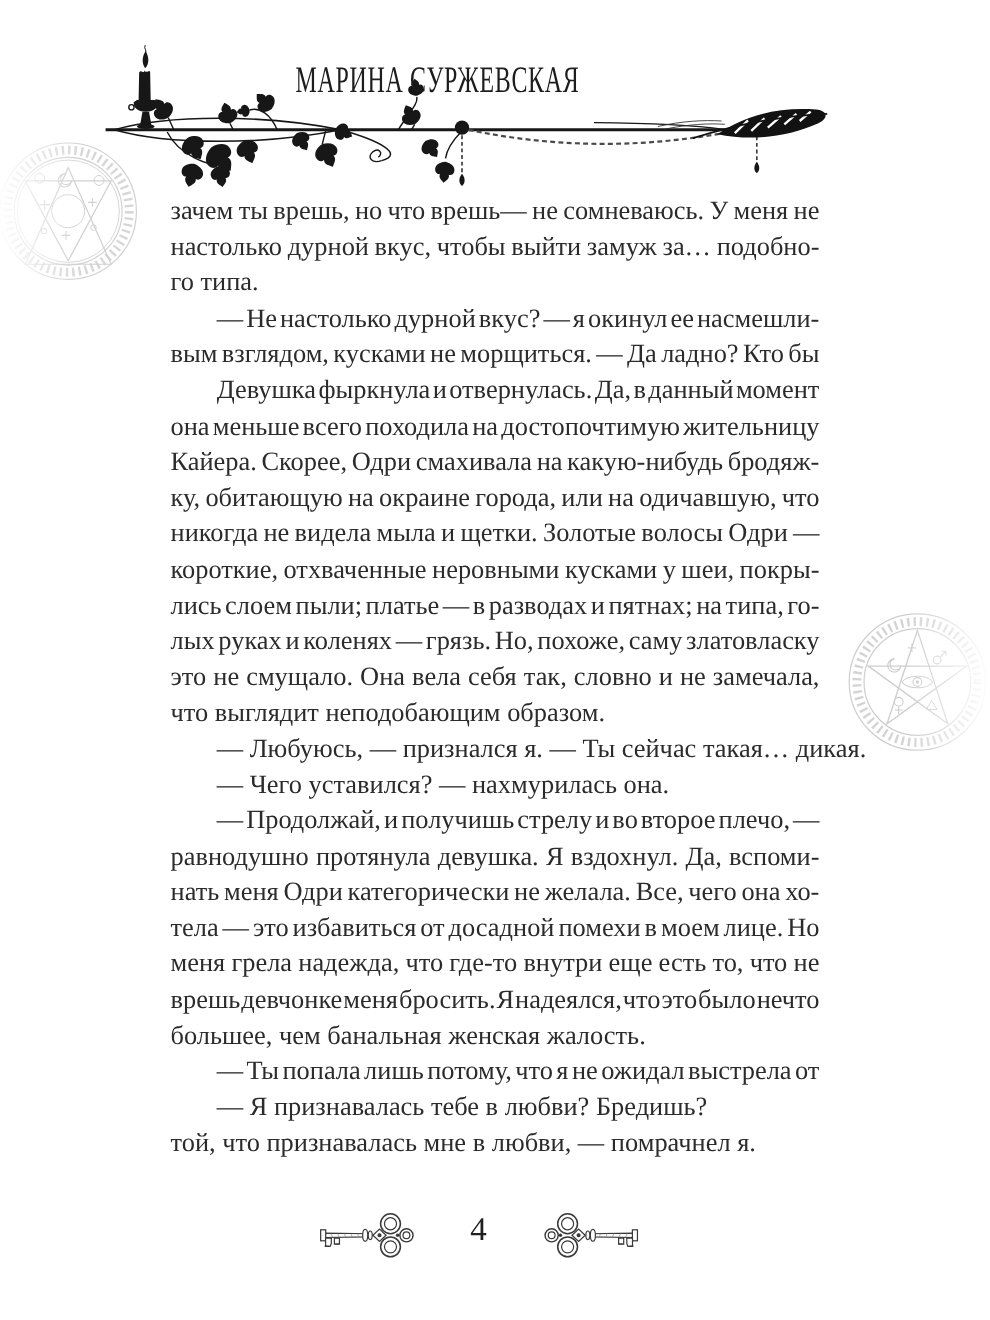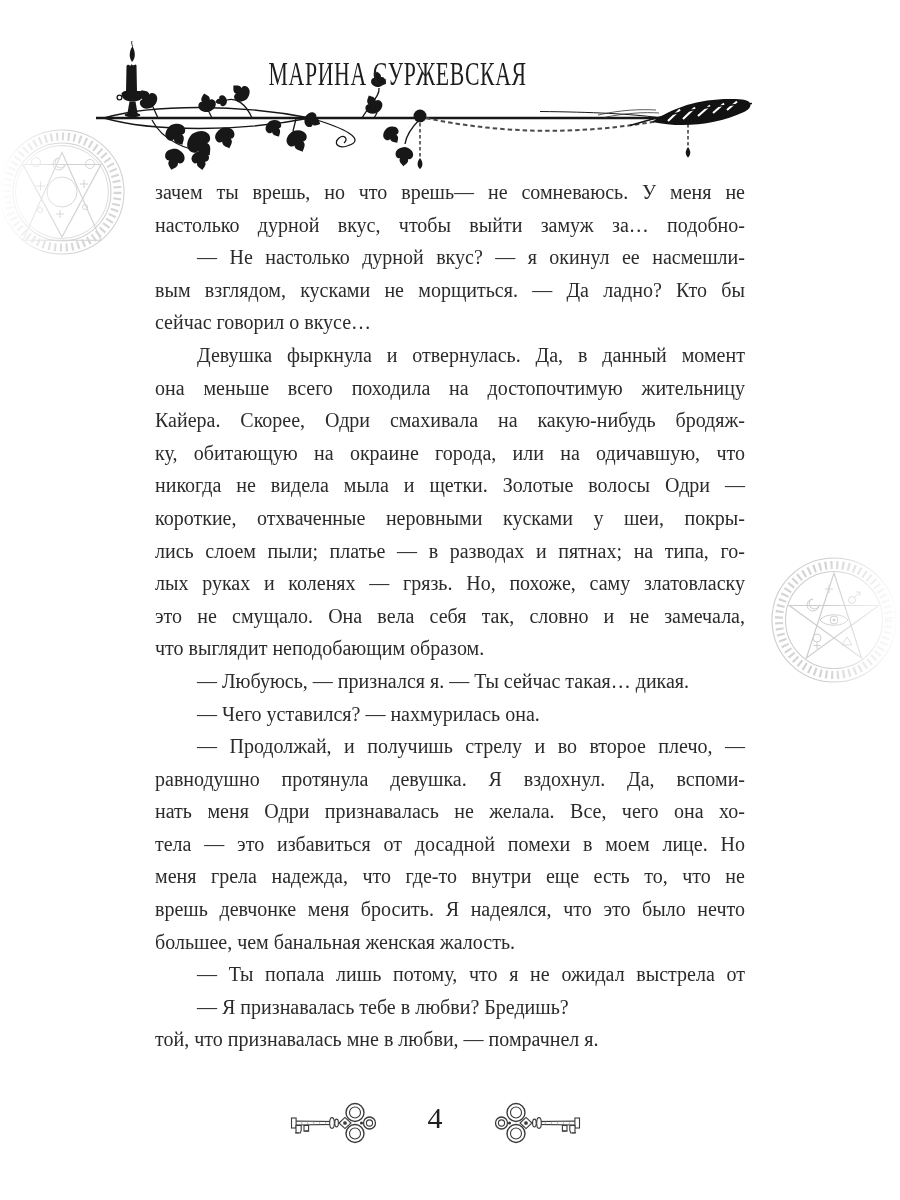--- a/index.html
+++ b/index.html
@@ -23,21 +23,21 @@
             mask-image:linear-gradient(to left,#000 45%,rgba(0,0,0,0) 95%);
   }
   .seal-right{
     left:759px;top:545px;
     -webkit-mask-image:linear-gradient(to right,#000 45%,rgba(0,0,0,0) 95%);
             mask-image:linear-gradient(to right,#000 45%,rgba(0,0,0,0) 95%);
   }
   
   .text{
     position:absolute;left:155px;top:176px;width:590px;
-    font-size:20px;color:#2b2b2b;
+    font-size:24px;color:#2b2b2b;
   }
   .line{height:32.6px;line-height:32.6px;white-space:nowrap;}
   .just{display:flex;justify-content:space-between;}
   .ind{padding-left:42px;}
   .last{display:block;}
   
   .pagenum{
     position:absolute;top:1101px;left:0;width:870px;text-align:center;
     font-size:30px;color:#1f1f1f;
   }
@@ -195,20 +195,21 @@
       <div class="line just">
         <span>настолько</span>
         <span>дурной</span>
         <span>вкус,</span>
         <span>чтобы</span>
         <span>выйти</span>
         <span>замуж</span>
         <span>за…</span>
         <span>подобно-</span>
       </div>
+      <div class="line last">го типа.</div>
       <div class="line just ind">
         <span>—</span>
         <span>Не</span>
         <span>настолько</span>
         <span>дурной</span>
         <span>вкус?</span>
         <span>—</span>
         <span>я</span>
         <span>окинул</span>
         <span>ее</span>
@@ -219,21 +220,20 @@
         <span>взглядом,</span>
         <span>кусками</span>
         <span>не</span>
         <span>морщиться.</span>
         <span>—</span>
         <span>Да</span>
         <span>ладно?</span>
         <span>Кто</span>
         <span>бы</span>
       </div>
-      <div class="line last">сейчас говорил о вкусе…</div>
       <div class="line just ind">
         <span>Девушка</span>
         <span>фыркнула</span>
         <span>и</span>
         <span>отвернулась.</span>
         <span>Да,</span>
         <span>в</span>
         <span>данный</span>
         <span>момент</span>
       </div>
@@ -347,21 +347,21 @@
         <span>девушка.</span>
         <span>Я</span>
         <span>вздохнул.</span>
         <span>Да,</span>
         <span>вспоми-</span>
       </div>
       <div class="line just">
         <span>нать</span>
         <span>меня</span>
         <span>Одри</span>
-        <span>признавалась</span>
+        <span>категорически</span>
         <span>не</span>
         <span>желала.</span>
         <span>Все,</span>
         <span>чего</span>
         <span>она</span>
         <span>хо-</span>
       </div>
       <div class="line just">
         <span>тела</span>
         <span>—</span>

